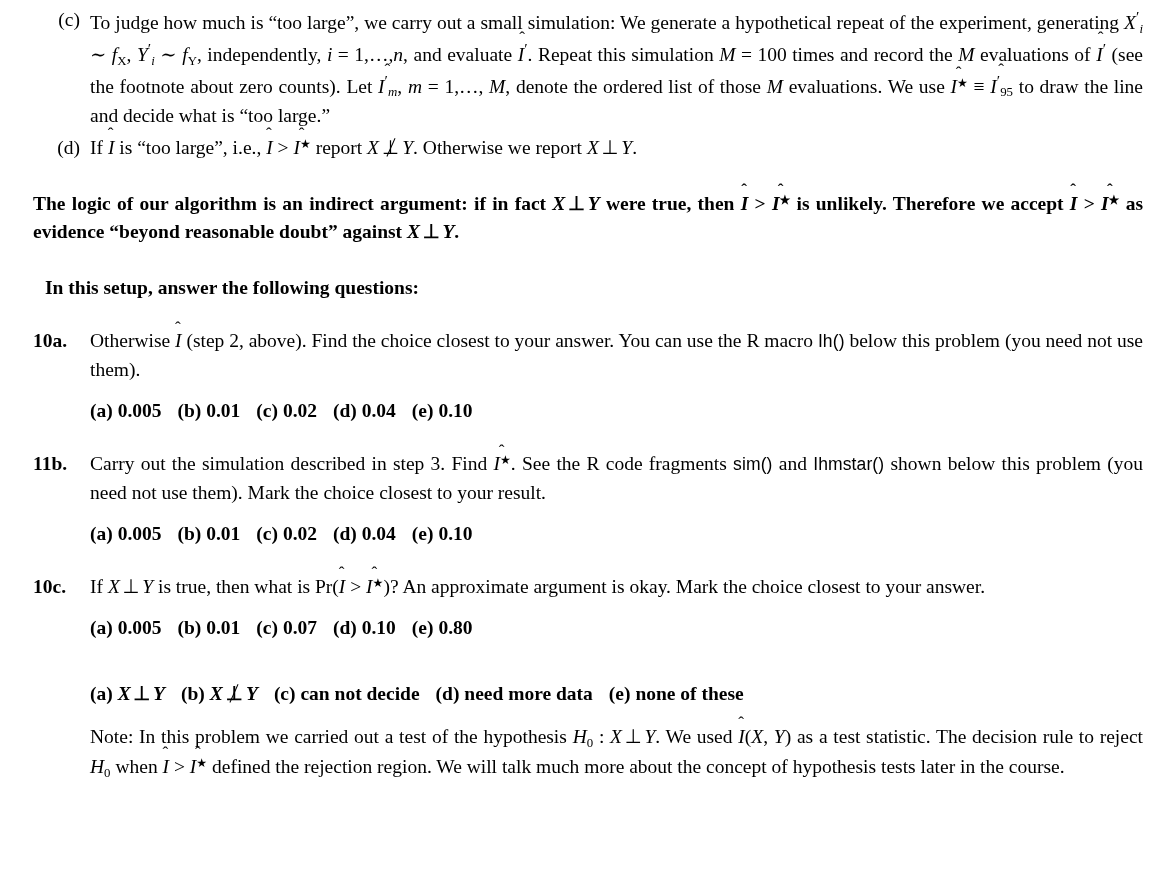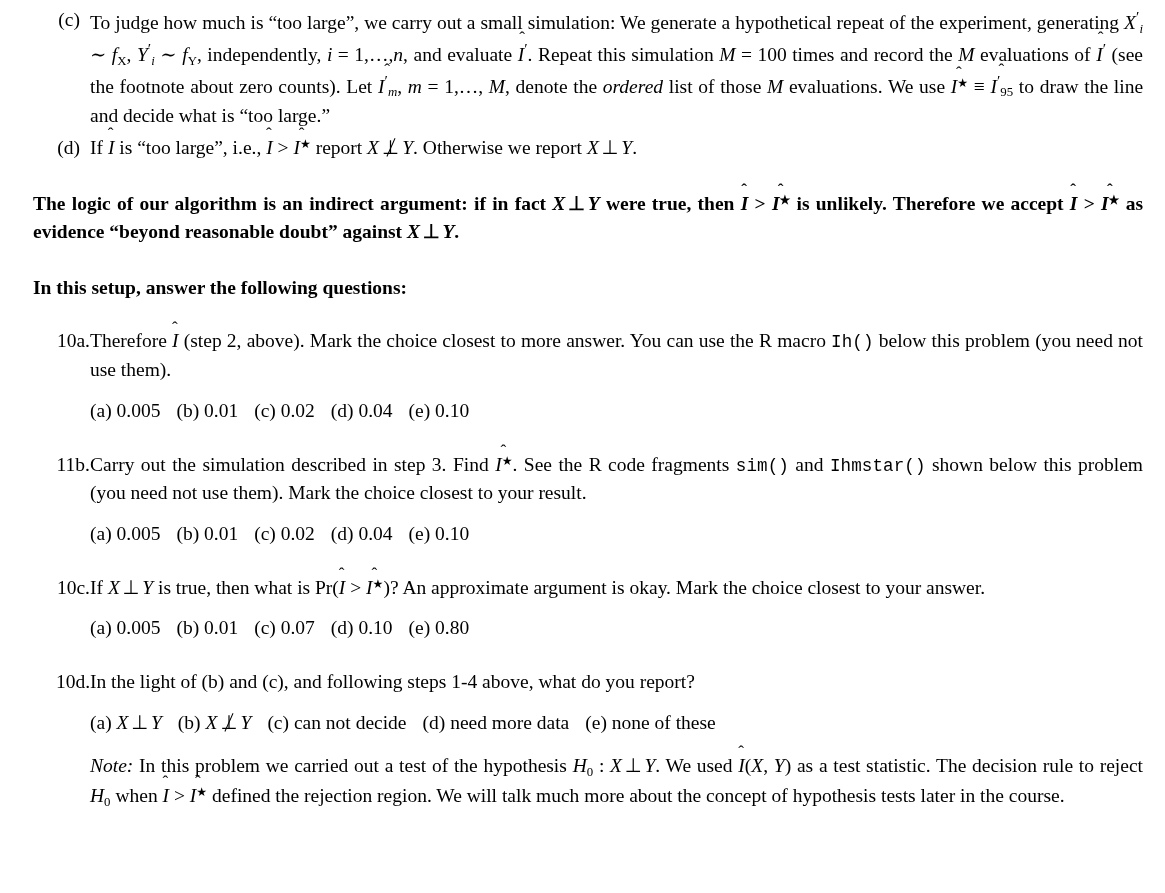--- a/index.html
+++ b/index.html
@@ -17,23 +17,23 @@
     line-height: 1.47;
     -webkit-font-smoothing: antialiased;
   }
   .page {
     position: relative;
     width: 1165px;
     height: 893px;
     box-sizing: border-box;
     padding: 6px 22px 0 33px;
   }
-  .it  { font-style: italic; }
+  .it  { }
   .mono {
-    font-family: Liberation Mono, monospace;
+    font-family: Liberation Sans, sans-serif;
     font-size: 0.90em;
     letter-spacing: 0.1px;
   }
   
   .mv { font-style: italic; font-family: "Liberation Serif", serif; }
 
   
   .hat {
     position: relative;
     display: inline-block;
@@ -103,34 +103,34 @@
     text-align: justify;
   }
 
   .qblock {
     display: flex;
     margin: 0;
   }
   .qblock > .qlbl {
     flex: 0 0 auto;
     width: 57px;
-    font-weight: normal;
-    text-align: right;
+    font-weight: bold;
+    text-align: left;
     box-sizing: border-box;
   }
   .qblock > .qbody {
     flex: 1 1 auto;
     text-align: justify;
   }
 
   .choices {
     display: block;
     white-space: nowrap;
   }
-  .choices .ch { display: inline-block; }
+  .choices .ch { display: inline-block; font-weight: bold; }
   .choices .gap { display: inline-block; width: 16px; }
 
   .plain { text-align: justify; font-weight: bold; }
 
   
   .sp-c   { height: 3px; }
   .sp-log { height: 27px; }
   .sp-set { height: 27px; }
   .sp-q   { height: 25px; }
   .sp-ch  { height: 12px; }
@@ -152,27 +152,27 @@
     <div class="lbl">(d)</div>
     <div class="body" style="text-align:left;"><span>If </span><span class="hat"><span class="hatmark">ˆ</span><span>I</span></span><span> is “too large”, i.e., </span><span class="hat"><span class="hatmark">ˆ</span><span>I</span></span><span> &gt; </span><span class="hat"><span class="hatmark">ˆ</span><span>I</span><sup class="star">★</sup></span><span> report </span><span class="mv"><span>X</span><span class="nperp"><span>⊥</span><span class="slash"></span></span><span>Y</span></span><span>. Otherwise we report </span><span class="mv"><span>X</span><span class="perp">⊥</span><span>Y</span></span><span>.</span></div>
   </div>
 
   <div class="sp-log"></div>
 
   <div class="plain"><span>The logic of our algorithm is an indirect argument: if in fact </span><span class="mv"><span>X</span><span class="perp">⊥</span><span>Y</span></span><span> were true, then </span><span class="hat"><span class="hatmark">ˆ</span><span>I</span></span><span> &gt; </span><span class="hat"><span class="hatmark">ˆ</span><span>I</span><sup class="star">★</sup></span><span> is unlikely. Therefore we accept </span><span class="hat"><span class="hatmark">ˆ</span><span>I</span></span><span> &gt; </span><span class="hat"><span class="hatmark">ˆ</span><span>I</span><sup class="star">★</sup></span><span> as evidence “beyond reasonable doubt” against </span><span class="mv"><span>X</span><span class="perp">⊥</span><span>Y</span></span><span>.</span></div>
 
   <div class="sp-set"></div>
 
-  <div class="plain" style="text-align:left;">In this setup, answer the following questions:</div>
+  <div class="plain" style="text-align:left;margin-left:12px;">In this setup, answer the following questions:</div>
 
   <div class="sp-q"></div>
 
   <div class="qblock">
     <div class="qlbl">10a.</div>
-    <div class="qbody"><span>Therefore </span><span class="hat"><span class="hatmark">ˆ</span><span>I</span></span><span> (step 2, above). Mark the choice closest to more answer. You can use the R macro </span><span class="mono">Ih()</span><span> below this problem (you need not use them).</span></div>
+    <div class="qbody"><span>Otherwise </span><span class="hat"><span class="hatmark">ˆ</span><span>I</span></span><span> (step 2, above). Find the choice closest to your answer. You can use the R macro </span><span class="mono">Ih()</span><span> below this problem (you need not use them).</span></div>
   </div>
   <div class="sp-ch"></div>
   <div class="qblock">
     <div class="qlbl"></div>
     <div class="qbody choices">
       <span class="ch"><span>(a)</span> <span>0.005</span></span><span class="gap"></span><span class="ch"><span>(b)</span> <span>0.01</span></span><span class="gap"></span><span class="ch"><span>(c)</span> <span>0.02</span></span><span class="gap"></span><span class="ch"><span>(d)</span> <span>0.04</span></span><span class="gap"></span><span class="ch"><span>(e)</span> <span>0.10</span></span>
     </div>
   </div>
 
   <div class="sp-q"></div>
@@ -198,24 +198,20 @@
   <div class="sp-ch"></div>
   <div class="qblock">
     <div class="qlbl"></div>
     <div class="qbody choices">
       <span class="ch"><span>(a)</span> <span>0.005</span></span><span class="gap"></span><span class="ch"><span>(b)</span> <span>0.01</span></span><span class="gap"></span><span class="ch"><span>(c)</span> <span>0.07</span></span><span class="gap"></span><span class="ch"><span>(d)</span> <span>0.10</span></span><span class="gap"></span><span class="ch"><span>(e)</span> <span>0.80</span></span>
     </div>
   </div>
 
   <div class="sp-q"></div>
 
-  <div class="qblock">
-    <div class="qlbl">10d.</div>
-    <div class="qbody" style="text-align:left;">In the light of (b) and (c), and following steps 1-4 above, what do you report?</div>
-  </div>
   <div class="sp-ch"></div>
   <div class="qblock">
     <div class="qlbl"></div>
     <div class="qbody choices">
       <span class="ch"><span>(a)</span> <span class="mv"><span>X</span><span class="perp">⊥</span><span>Y</span></span></span><span class="gap"></span><span class="ch"><span>(b)</span> <span class="mv"><span>X</span><span class="nperp"><span>⊥</span><span class="slash"></span></span><span>Y</span></span></span><span class="gap"></span><span class="ch"><span>(c)</span> <span>can not decide</span></span><span class="gap"></span><span class="ch"><span>(d)</span> <span>need more data</span></span><span class="gap"></span><span class="ch"><span>(e)</span> <span>none of these</span></span>
     </div>
   </div>
 
   <div class="sp-note"></div>
 

